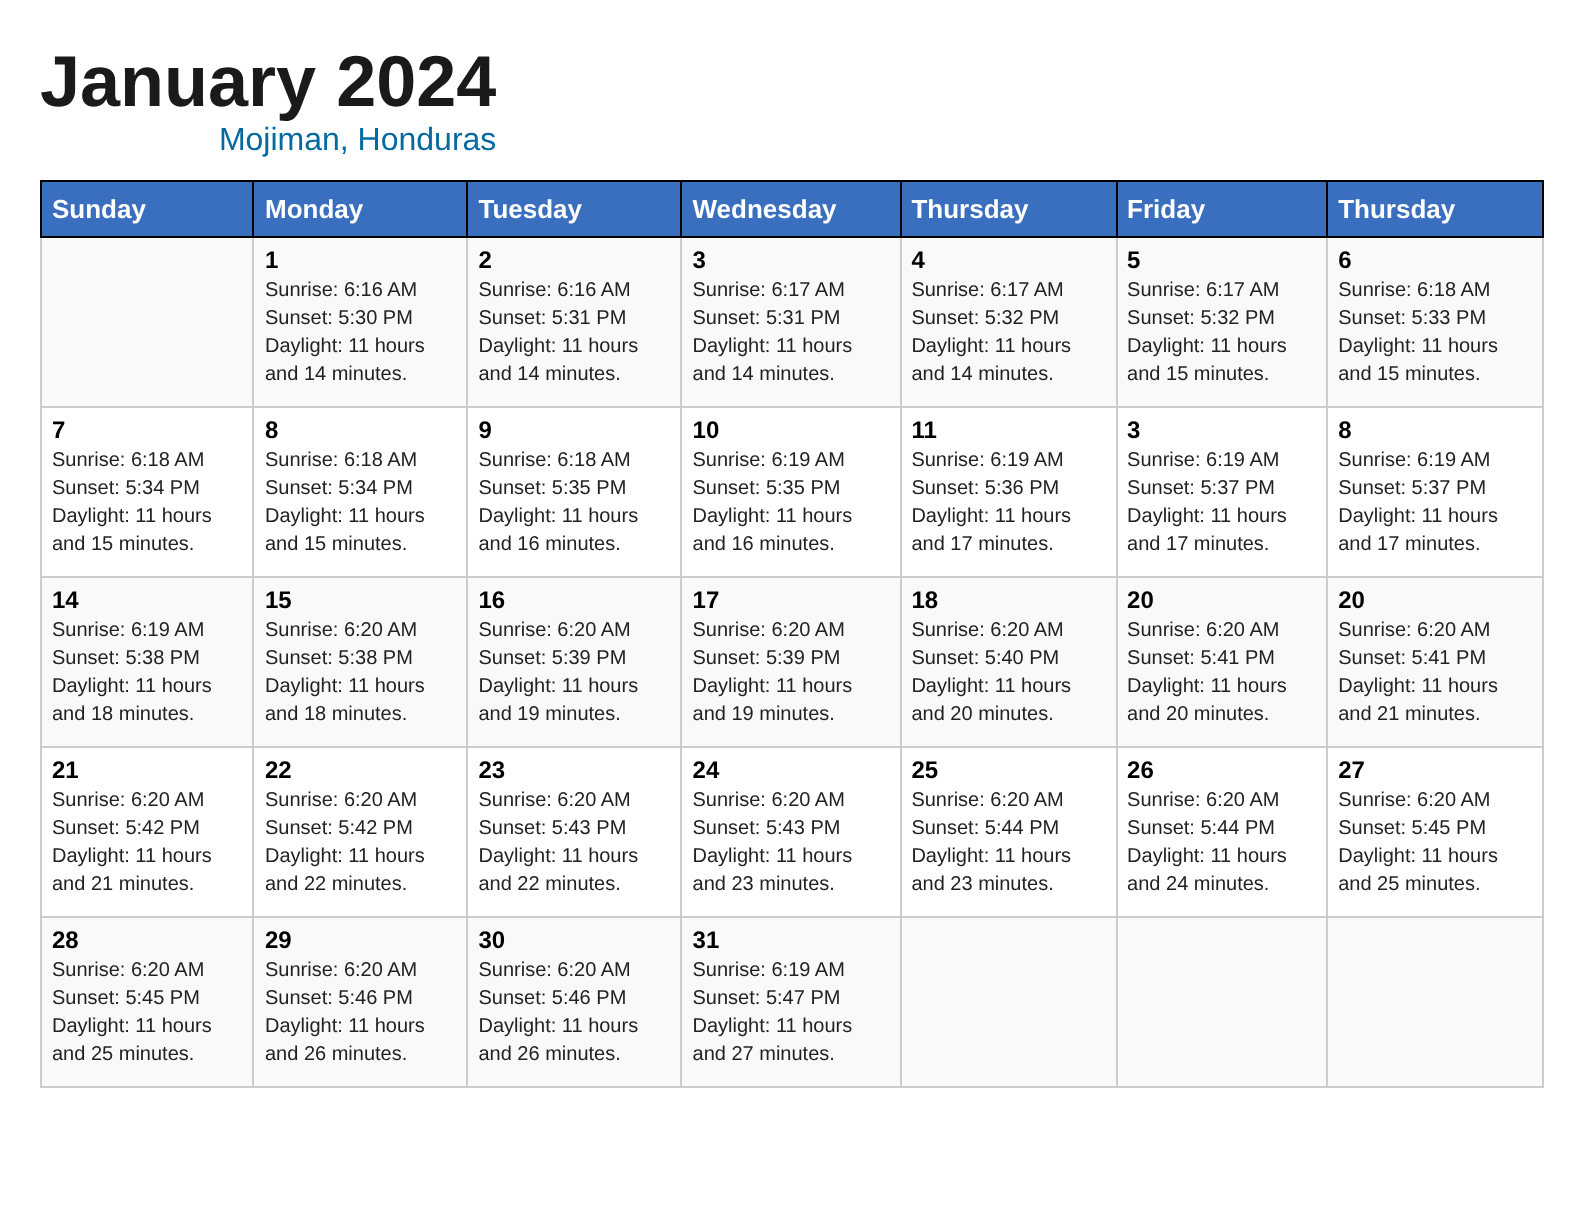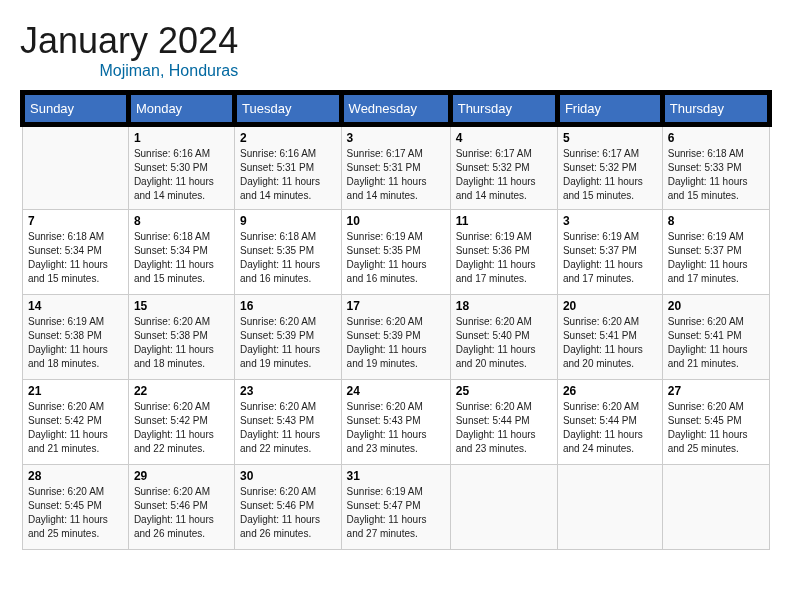--- a/index.html
+++ b/index.html
@@ -19,40 +19,40 @@
     .logo {
       display: flex;
       flex-direction: column;
       align-items: flex-start;
     }
     .title-block {
       text-align: right;
     }
     .month-title {
       font-size: 36px;
-      font-weight: normal;
+      font-weight: bold;
       color: #1a1a1a;
     }
     .location {
       font-size: 16px;
       color: #0369a1;
     }
     table {
       width: 100%;
       border-collapse: collapse;
       font-size: 11px;
     }
     thead tr th {
       background-color: #3a6fbf;
       color: white;
       text-align: left;
       padding: 6px 5px;
       font-size: 13px;
-      font-weight: normal;
-      border: 5px solid #000000;
+      font-weight: bold;
+      border: 1px solid #000000;
     }
     tbody tr td {
       border: 1px solid #ccc;
       vertical-align: top;
       padding: 4px 5px;
       height: 85px;
       width: 113px;
     }
     tbody tr:nth-child(odd) td {
       background-color: #f9f9f9;

